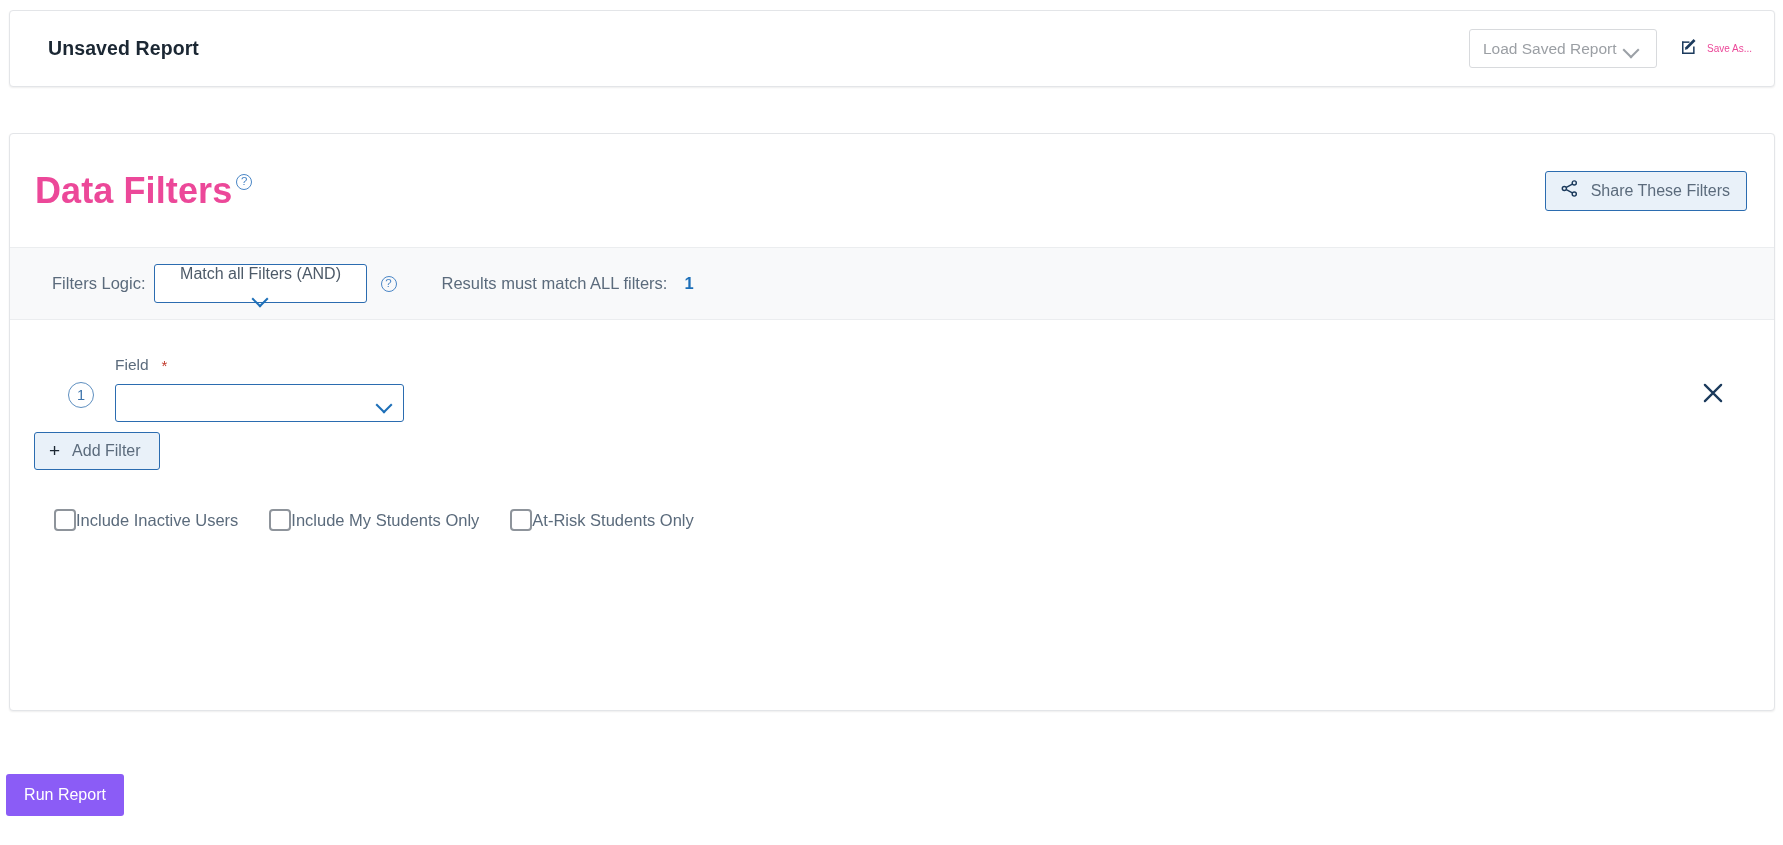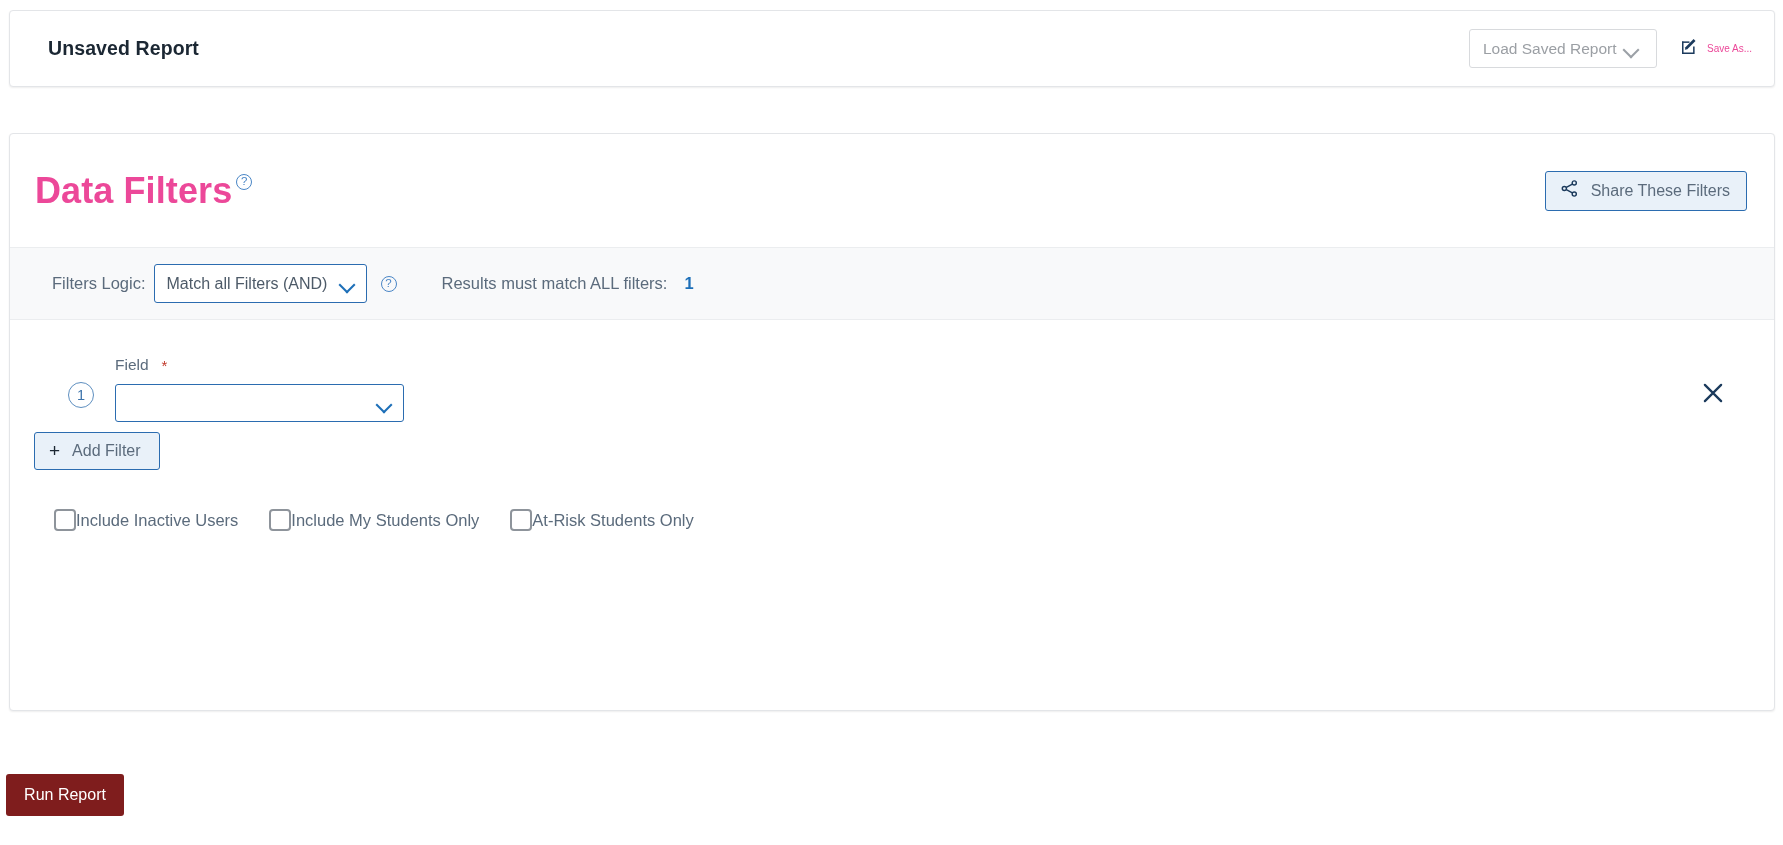--- a/index.html
+++ b/index.html
@@ -149,20 +149,21 @@
   }
   .logic-select {
     width: 213px; height: 39px;
     border: 1px solid #2b6cb0;
     border-radius: 3px;
     background: #ffffff;
     display: flex; align-items: center;
     justify-content: space-between;
     padding: 0 11px 0 12px;
     cursor: pointer;
+    flex-direction: column;
   }
   .logic-select-text {
     font-size: 16px;
     color: #4d5a68;
     white-space: nowrap;
   }
   .logic-help { margin-left: 14px; }
   .logic-result {
     font-size: 16.5px;
     color: #5b6b7c;
@@ -278,21 +279,21 @@
     color: #5b6b7c;
     margin-left: 0;
     white-space: nowrap;
   }
 
   
   .run-btn {
     position: absolute;
     left: 6px; top: 774px;
     width: 118px; height: 42px;
-    background: #7f1d1d;
+    background: #8b5cf6;
     border: none;
     border-radius: 3px;
     color: #ffffff;
     font-size: 16px;
     font-family: "Liberation Sans", sans-serif;
     cursor: pointer;
     display: flex; align-items: center; justify-content: center;
   }
 </style>
 </head>

